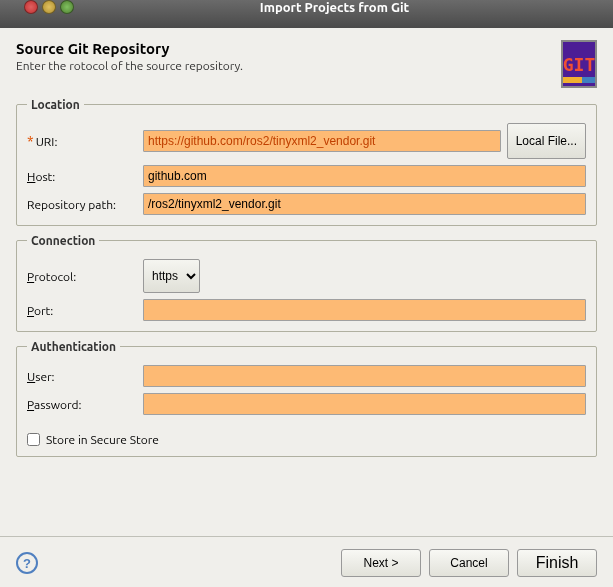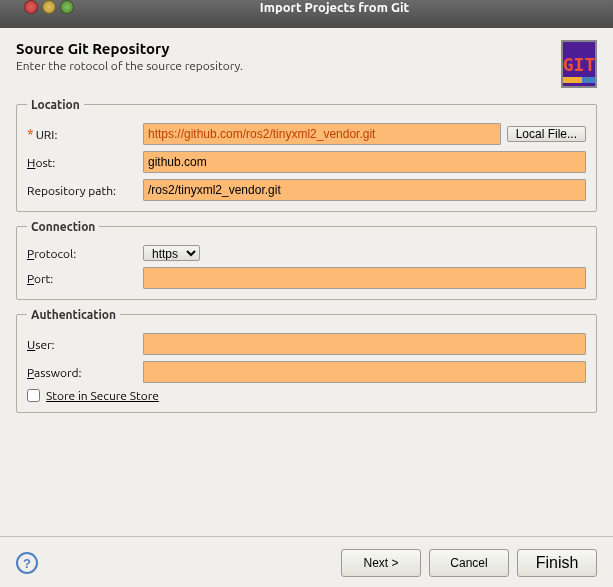--- a/index.html
+++ b/index.html
@@ -154,54 +154,53 @@
       color: #c04000;
     }
 
     .required-dot {
       color: #e05000;
       font-size: 14px;
       margin-right: 2px;
     }
 
     .local-file-btn {
-      height: 16px;
+      height: 36px;
       background: linear-gradient(to bottom, #f5f5f0, #e0e0d8);
       border: 1px solid #999;
       font-size: 12px;
       padding: 0 8px;
       cursor: pointer;
       border-radius: 2px;
       white-space: nowrap;
       text-align: right;
     }
 
     
     .protocol-select {
-      height: 16px;
+      height: 34px;
       background: linear-gradient(to bottom, #f5f5f0, #e0e0d8);
       border: 1px solid #999;
       font-size: 12px;
       padding: 0 4px;
       border-radius: 2px;
       cursor: pointer;
     }
 
     .port-input {
       width: 70px;
       flex: none;
     }
 
     
     .checkbox-row {
       display: flex;
       align-items: center;
-      margin-top: 6px;
+      margin-top: 18px;
       gap: 6px;
-      text-decoration: underline;
     }
     input[type="checkbox"] {
       width: 13px;
       height: 13px;
       cursor: pointer;
     }
     .checkbox-label {
       font-size: 12px;
       color: #000;
     }

